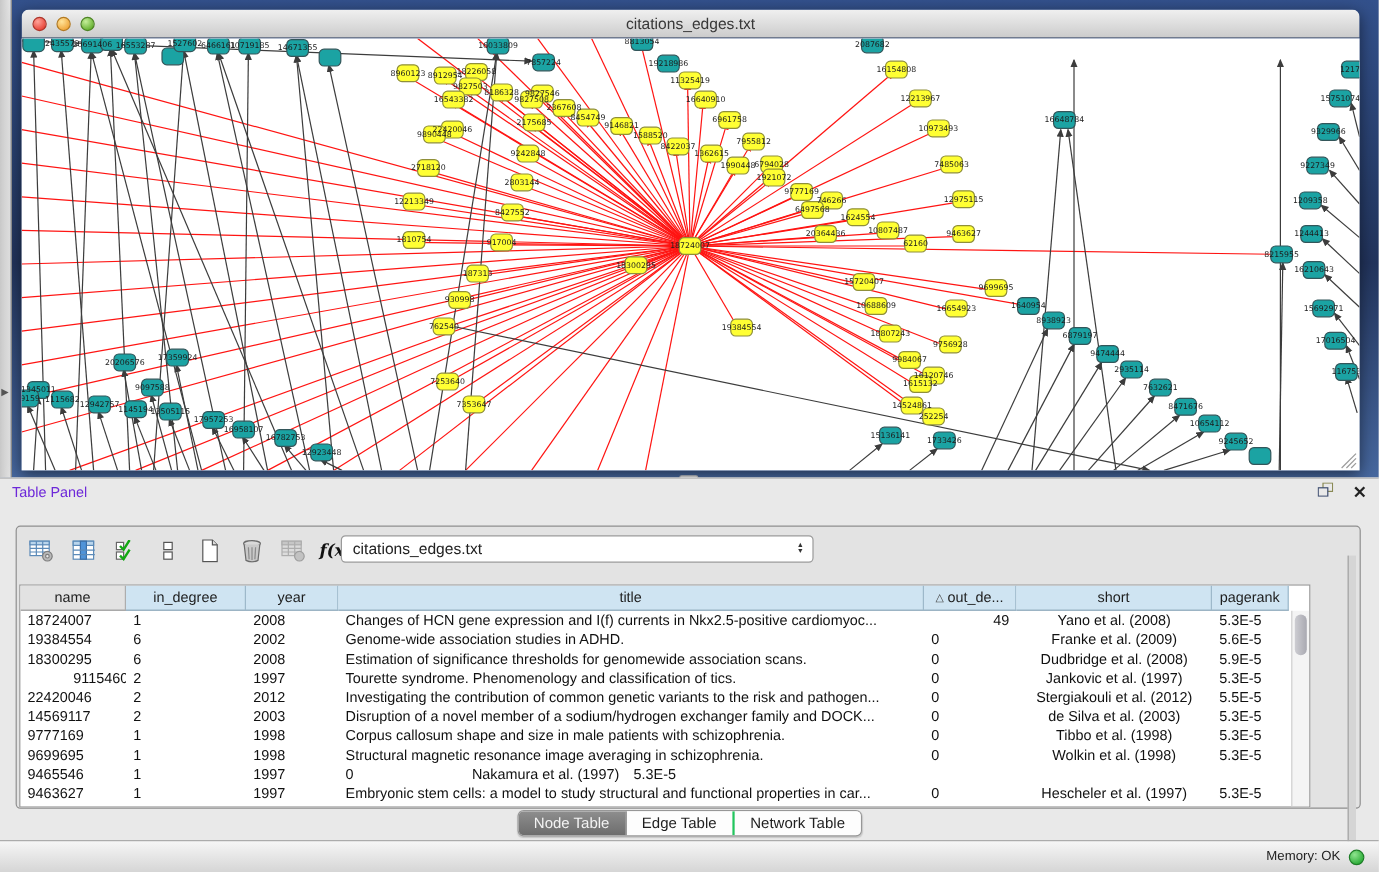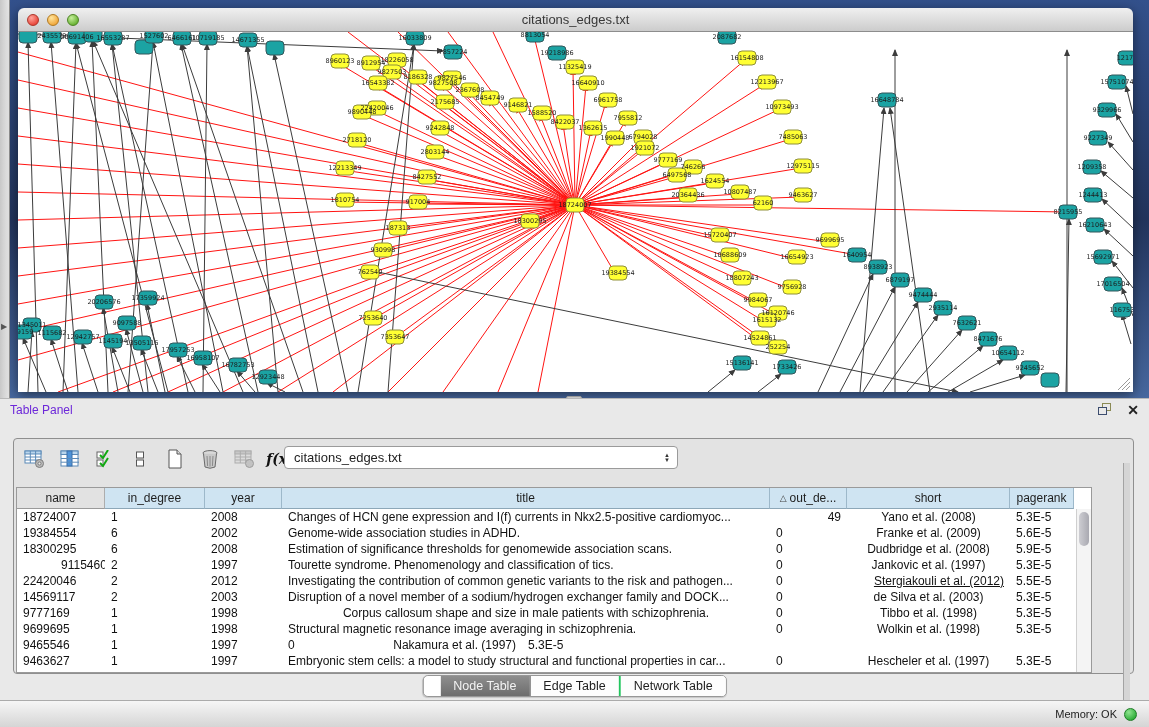--- a/index.html
+++ b/index.html
@@ -59,21 +59,21 @@
   .tr{display:flex;height:16px;align-items:center;}
   .td{box-sizing:border-box;padding:0 6px;font-size:12px;color:#111;
       white-space:nowrap;overflow:hidden;}
   .vscroll{position:absolute;right:0;top:21px;bottom:0;width:15px;background:#f4f4f4;
     border-left:1px solid #cfcfcf;box-sizing:border-box;}
   .vthumb{position:absolute;left:2px;top:3px;width:10px;height:34px;border-radius:5px;
     background:linear-gradient(90deg,#cdcdd2,#a9a9b1);}
 
   .tabs{position:absolute;left:50%;top:276px;transform:translateX(-50%);display:flex;
     border:1px solid #979797;border-radius:5px;overflow:hidden;background:#fff;height:20px;
-    box-shadow:0 1px 1px rgba(0,0,0,.15);padding-left:17px;}
+    box-shadow:0 1px 1px rgba(0,0,0,.15);}
   .tab{padding:0 13px;font-size:12.5px;display:flex;align-items:center;color:#1e1e1e;
     border-right:2px solid #22c55e;background:#fdfdfd;}
   .tab:last-child{border-right:none;}
   .tab.active{background:linear-gradient(#8e8e8e,#6d6d6d);color:#f3f3f3;border-right:1px solid #666;}
 
   .right-gutter{position:absolute;right:3px;top:24px;width:6px;height:272px;
     background:#d5d5d5;border-left:1px solid #a3a3a3;}
 
   .status-bar{position:absolute;left:0;bottom:0;width:1149px;height:27px;
     background:linear-gradient(#f6f6f6,#d5d5d5);border-top:1px solid #ababab;
@@ -642,37 +642,37 @@
             <div class="td" style="width: 77px; text-align: left;">0</div>
             <div class="td" style="width: 163px; text-align: center;">Jankovic et al. (1997)</div>
             <div class="td" style="width: 64px; text-align: left;">5.3E-5</div>
           </div>
           <div class="tr">
             <div class="td" style="width: 88px; text-align: left;">22420046</div>
             <div class="td" style="width: 100px; text-align: left;">2</div>
             <div class="td" style="width: 77px; text-align: left;">2012</div>
             <div class="td" style="width: 488px; text-align: left;">Investigating the contribution of common genetic variants to the risk and pathogen...</div>
             <div class="td" style="width: 77px; text-align: left;">0</div>
-            <div class="td" style="width: 163px; text-align: right; text-decoration: underline;">Stergiakouli et al. (2012)</div>
+            <div class="td" style="width: 163px; text-align: center;">Stergiakouli et al. (2012)</div>
             <div class="td" style="width: 64px; text-align: left;">5.5E-5</div>
           </div>
           <div class="tr">
             <div class="td" style="width: 88px; text-align: left;">14569117</div>
             <div class="td" style="width: 100px; text-align: left;">2</div>
             <div class="td" style="width: 77px; text-align: left;">2003</div>
             <div class="td" style="width: 488px; text-align: left;">Disruption of a novel member of a sodium/hydrogen exchanger family and DOCK...</div>
             <div class="td" style="width: 77px; text-align: left;">0</div>
             <div class="td" style="width: 163px; text-align: center;">de Silva et al. (2003)</div>
             <div class="td" style="width: 64px; text-align: left;">5.3E-5</div>
           </div>
           <div class="tr">
             <div class="td" style="width: 88px; text-align: left;">9777169</div>
             <div class="td" style="width: 100px; text-align: left;">1</div>
             <div class="td" style="width: 77px; text-align: left;">1998</div>
-            <div class="td" style="width: 488px; text-align: center;">Corpus callosum shape and size in male patients with schizophrenia.</div>
+            <div class="td" style="width: 488px; text-align: left;">Corpus callosum shape and size in male patients with schizophrenia.</div>
             <div class="td" style="width: 77px; text-align: left;">0</div>
             <div class="td" style="width: 163px; text-align: center;">Tibbo et al. (1998)</div>
             <div class="td" style="width: 64px; text-align: left;">5.3E-5</div>
           </div>
           <div class="tr">
             <div class="td" style="width: 88px; text-align: left;">9699695</div>
             <div class="td" style="width: 100px; text-align: left;">1</div>
             <div class="td" style="width: 77px; text-align: left;">1998</div>
             <div class="td" style="width: 488px; text-align: left;">Structural magnetic resonance image averaging in schizophrenia.</div>
             <div class="td" style="width: 77px; text-align: left;">0</div>

